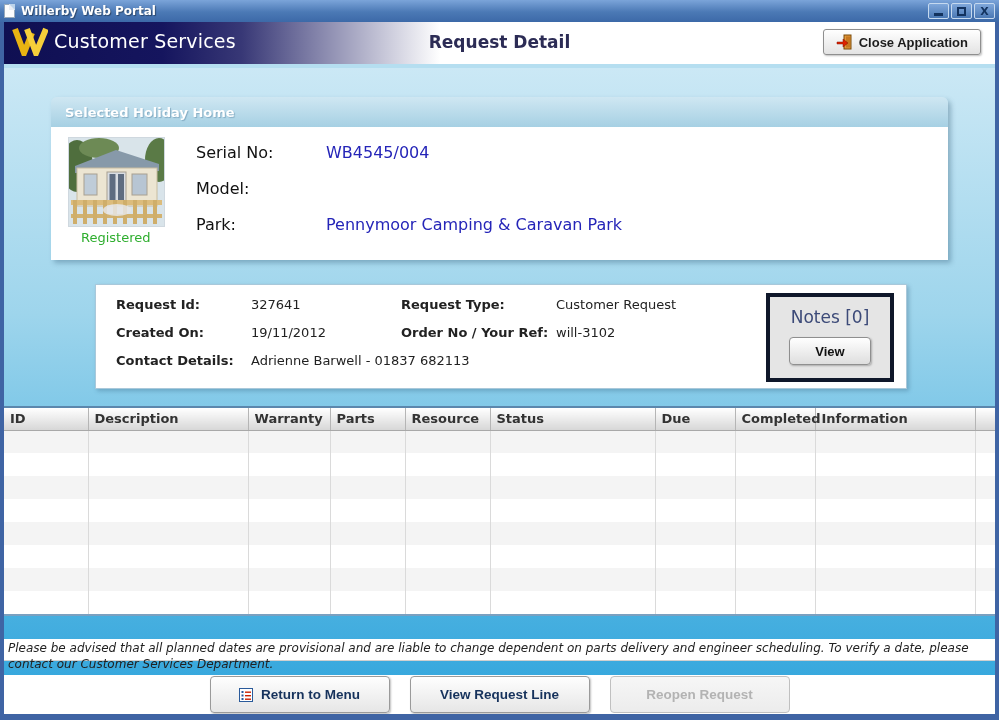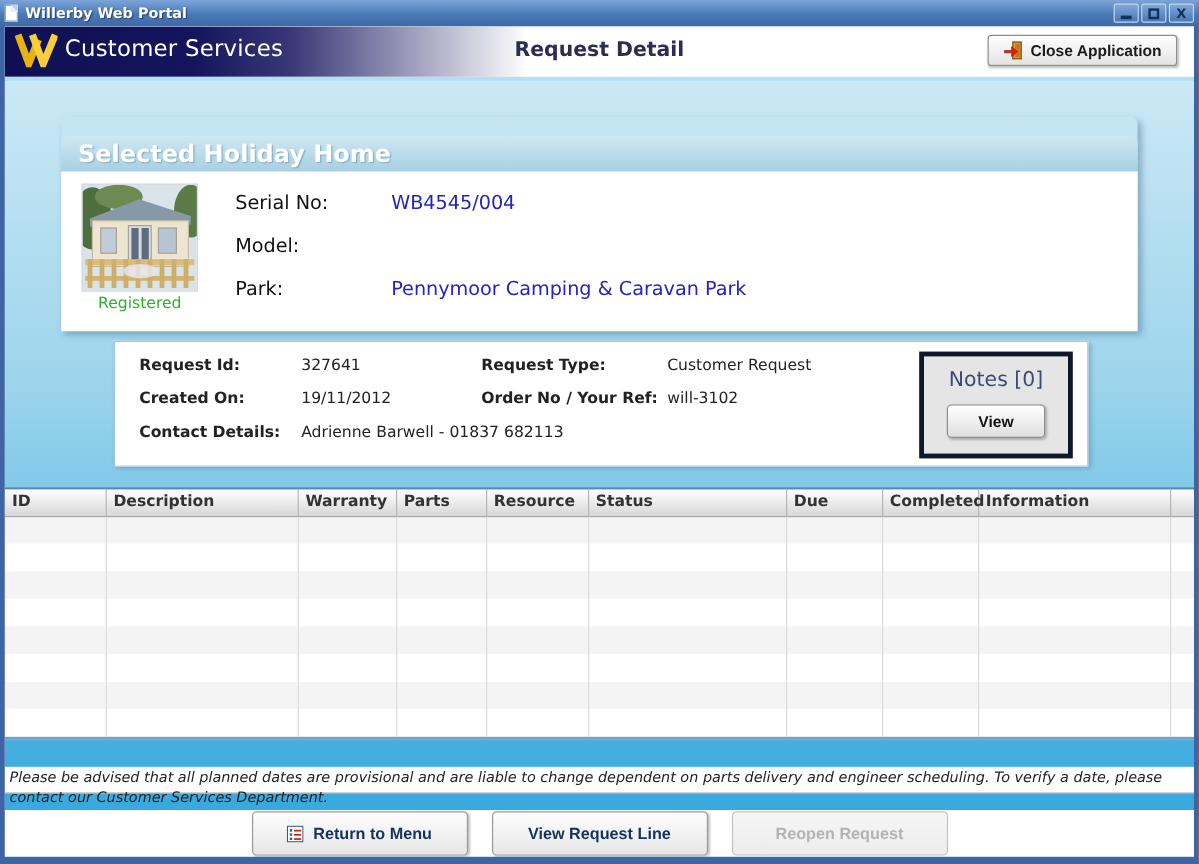--- a/index.html
+++ b/index.html
@@ -47,26 +47,26 @@
   
   .content { position:absolute; top:46px; left:0; right:0; bottom:0;
              background:linear-gradient(#cbe8f5 0%,#9ed5ec 38%,#55b6e2 75%,#2fa4dc 100%); }
 
   
   .hh-panel { position:absolute; left:47px; top:29px; width:897px;
               box-shadow:3px 3px 5px rgba(40,80,110,.35); border-radius:6px 6px 0 0; }
   .hh-header { height:30px; border-radius:6px 6px 0 0;
                background:linear-gradient(#cfe7f2,#a6d0e3);
                display:flex; align-items:center; padding-left:14px;
-               color:#fff; font-weight:bold; font-size:20px;
-               text-shadow:1px 1px 1px rgba(120,160,185,.8);margin-top:16px; }
+               color:#fff; font-weight:bold; font-size:13px;
+               text-shadow:1px 1px 1px rgba(120,160,185,.8); }
   .hh-body { position:relative; height:133px; background:#fff; }
   .hh-photo { position:absolute; left:17px; top:10px; width:97px; height:90px;
               border:1px solid #cfd8df; background:#e8eef2; }
-  .hh-registered { position:absolute; left:17px; top:103px; width:97px; text-align:center;
+  .hh-registered { position:absolute; left:30px; top:103px; width:97px; 
                    color:#2fae2f; font-size:13px; }
   .hh-row { position:absolute; left:145px; display:flex; }
   .hh-label { width:130px; color:#111; font-size:16px; }
   .hh-value { color:#2525b8; font-size:16px; }
 
   
   .req-panel { position:absolute; left:91px; top:216px; width:812px; height:105px;
                background:#fff; border:1px solid #a9c8da;
                box-shadow:2px 2px 4px rgba(40,80,110,.3); }
   .req-field { position:absolute; font-size:13px; color:#222; }

